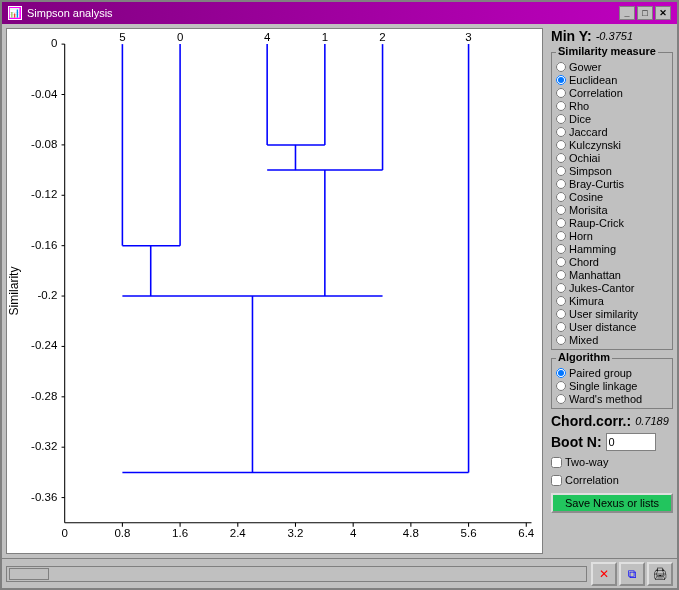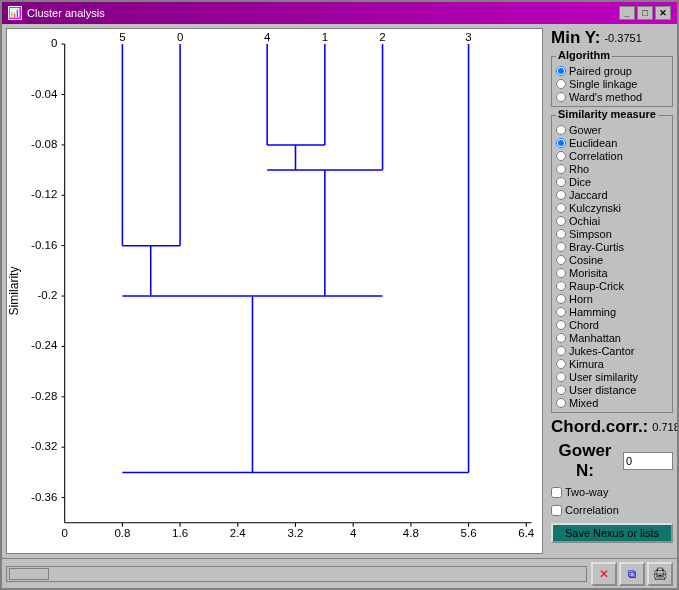--- a/index.html
+++ b/index.html
@@ -83,27 +83,27 @@
       overflow-y: auto;
     }
 
     .panel-row {
       display: flex;
       align-items: center;
       gap: 4px;
     }
 
     .panel-label {
-      font-size: 17px;
+      font-size: 14px;
       font-weight: bold;
-      text-align: center;
     }
 
     .panel-value {
       font-size: 11px;
+      font-style: italic;
     }
 
     .group-box {
       border: 1px solid #808080;
       padding: 2px 4px;
       position: relative;
       margin-top: 4px;
     }
 
     .group-box-title {
@@ -149,21 +149,21 @@
       margin: 1px 0;
     }
 
     .checkbox-item input[type=checkbox] {
       width: 11px;
       height: 11px;
       margin: 0;
     }
 
     .btn-save {
-      background: #0f766e;
+      background: #22c55e;
       border: 2px outset #e0e0e0;
       padding: 2px 4px;
       font-size: 11px;
       cursor: pointer;
       width: 100%;
       margin-top: 2px;
     }
 
     .bottom-bar {
       height: 30px;
@@ -219,21 +219,21 @@
     }
   </style>
 </head>
 <body>
 
 <div class="window">
 
   <div class="title-bar">
     <div class="title-bar-left">
       <div class="title-icon">📊</div>
-      <span>Cluster analysis</span>
+      <span>Simpson analysis</span>
     </div>
     <div class="title-buttons">
       <div class="title-btn">_</div>
       <div class="title-btn">□</div>
       <div class="title-btn">✕</div>
     </div>
   </div>
 
   <div class="content-area">
 
@@ -319,138 +319,138 @@
     </div>
 
     <div class="right-panel">
 
       <div class="panel-row">
         <span class="panel-label">Min Y:</span>
         <span class="panel-value">-0.3751</span>
       </div>
 
       <div class="group-box">
+        <span class="group-box-title">Similarity measure</span>
+        <div style="margin-top:6px;">
+          <div class="radio-item">
+              <input type="radio" name="sim" id="sim0" style="">
+              <label for="sim0">Gower</label>
+            </div>
+          <div class="radio-item">
+              <input type="radio" name="sim" id="sim1" checked="" style="">
+              <label for="sim1">Euclidean</label>
+            </div>
+          <div class="radio-item">
+              <input type="radio" name="sim" id="sim2" style="">
+              <label for="sim2">Correlation</label>
+            </div>
+          <div class="radio-item">
+              <input type="radio" name="sim" id="sim3" style="">
+              <label for="sim3">Rho</label>
+            </div>
+          <div class="radio-item">
+              <input type="radio" name="sim" id="sim4" style="">
+              <label for="sim4">Dice</label>
+            </div>
+          <div class="radio-item">
+              <input type="radio" name="sim" id="sim5" style="">
+              <label for="sim5">Jaccard</label>
+            </div>
+          <div class="radio-item">
+              <input type="radio" name="sim" id="sim6" style="">
+              <label for="sim6">Kulczynski</label>
+            </div>
+          <div class="radio-item">
+              <input type="radio" name="sim" id="sim7" style="">
+              <label for="sim7">Ochiai</label>
+            </div>
+          <div class="radio-item">
+              <input type="radio" name="sim" id="sim8" style="">
+              <label for="sim8">Simpson</label>
+            </div>
+          <div class="radio-item">
+              <input type="radio" name="sim" id="sim9" style="">
+              <label for="sim9">Bray-Curtis</label>
+            </div>
+          <div class="radio-item">
+              <input type="radio" name="sim" id="sim10" style="">
+              <label for="sim10">Cosine</label>
+            </div>
+          <div class="radio-item">
+              <input type="radio" name="sim" id="sim11" style="">
+              <label for="sim11">Morisita</label>
+            </div>
+          <div class="radio-item">
+              <input type="radio" name="sim" id="sim12" style="">
+              <label for="sim12">Raup-Crick</label>
+            </div>
+          <div class="radio-item">
+              <input type="radio" name="sim" id="sim13" style="">
+              <label for="sim13">Horn</label>
+            </div>
+          <div class="radio-item">
+              <input type="radio" name="sim" id="sim14" style="">
+              <label for="sim14">Hamming</label>
+            </div>
+          <div class="radio-item">
+              <input type="radio" name="sim" id="sim15" style="">
+              <label for="sim15">Chord</label>
+            </div>
+          <div class="radio-item">
+              <input type="radio" name="sim" id="sim16" style="">
+              <label for="sim16">Manhattan</label>
+            </div>
+          <div class="radio-item">
+              <input type="radio" name="sim" id="sim17" style="">
+              <label for="sim17">Jukes-Cantor</label>
+            </div>
+          <div class="radio-item">
+              <input type="radio" name="sim" id="sim18" style="">
+              <label for="sim18">Kimura</label>
+            </div>
+          <div class="radio-item">
+              <input type="radio" name="sim" id="sim19" style="">
+              <label for="sim19">User similarity</label>
+            </div>
+          <div class="radio-item">
+              <input type="radio" name="sim" id="sim20" style="">
+              <label for="sim20">User distance</label>
+            </div>
+          <div class="radio-item">
+              <input type="radio" name="sim" id="sim21" style="">
+              <label for="sim21">Mixed</label>
+            </div>
+        </div>
+      </div>
+
+      <div class="group-box">
         <span class="group-box-title">Algorithm</span>
         <div style="margin-top:6px;">
           <div class="radio-item">
             <input type="radio" name="algo" id="algo0" checked="" style="">
             <label for="algo0">Paired group</label>
           </div>
           <div class="radio-item">
             <input type="radio" name="algo" id="algo1" style="">
             <label for="algo1">Single linkage</label>
           </div>
           <div class="radio-item">
             <input type="radio" name="algo" id="algo2" style="">
             <label for="algo2">Ward's method</label>
           </div>
         </div>
       </div>
 
-      <div class="group-box">
-        <span class="group-box-title">Similarity measure</span>
-        <div style="margin-top:6px;">
-          <div class="radio-item">
-              <input type="radio" name="sim" id="sim0" style="">
-              <label for="sim0">Gower</label>
-            </div>
-          <div class="radio-item">
-              <input type="radio" name="sim" id="sim1" checked="" style="">
-              <label for="sim1">Euclidean</label>
-            </div>
-          <div class="radio-item">
-              <input type="radio" name="sim" id="sim2" style="">
-              <label for="sim2">Correlation</label>
-            </div>
-          <div class="radio-item">
-              <input type="radio" name="sim" id="sim3" style="">
-              <label for="sim3">Rho</label>
-            </div>
-          <div class="radio-item">
-              <input type="radio" name="sim" id="sim4" style="">
-              <label for="sim4">Dice</label>
-            </div>
-          <div class="radio-item">
-              <input type="radio" name="sim" id="sim5" style="">
-              <label for="sim5">Jaccard</label>
-            </div>
-          <div class="radio-item">
-              <input type="radio" name="sim" id="sim6" style="">
-              <label for="sim6">Kulczynski</label>
-            </div>
-          <div class="radio-item">
-              <input type="radio" name="sim" id="sim7" style="">
-              <label for="sim7">Ochiai</label>
-            </div>
-          <div class="radio-item">
-              <input type="radio" name="sim" id="sim8" style="">
-              <label for="sim8">Simpson</label>
-            </div>
-          <div class="radio-item">
-              <input type="radio" name="sim" id="sim9" style="">
-              <label for="sim9">Bray-Curtis</label>
-            </div>
-          <div class="radio-item">
-              <input type="radio" name="sim" id="sim10" style="">
-              <label for="sim10">Cosine</label>
-            </div>
-          <div class="radio-item">
-              <input type="radio" name="sim" id="sim11" style="">
-              <label for="sim11">Morisita</label>
-            </div>
-          <div class="radio-item">
-              <input type="radio" name="sim" id="sim12" style="">
-              <label for="sim12">Raup-Crick</label>
-            </div>
-          <div class="radio-item">
-              <input type="radio" name="sim" id="sim13" style="">
-              <label for="sim13">Horn</label>
-            </div>
-          <div class="radio-item">
-              <input type="radio" name="sim" id="sim14" style="">
-              <label for="sim14">Hamming</label>
-            </div>
-          <div class="radio-item">
-              <input type="radio" name="sim" id="sim15" style="">
-              <label for="sim15">Chord</label>
-            </div>
-          <div class="radio-item">
-              <input type="radio" name="sim" id="sim16" style="">
-              <label for="sim16">Manhattan</label>
-            </div>
-          <div class="radio-item">
-              <input type="radio" name="sim" id="sim17" style="">
-              <label for="sim17">Jukes-Cantor</label>
-            </div>
-          <div class="radio-item">
-              <input type="radio" name="sim" id="sim18" style="">
-              <label for="sim18">Kimura</label>
-            </div>
-          <div class="radio-item">
-              <input type="radio" name="sim" id="sim19" style="">
-              <label for="sim19">User similarity</label>
-            </div>
-          <div class="radio-item">
-              <input type="radio" name="sim" id="sim20" style="">
-              <label for="sim20">User distance</label>
-            </div>
-          <div class="radio-item">
-              <input type="radio" name="sim" id="sim21" style="">
-              <label for="sim21">Mixed</label>
-            </div>
-        </div>
-      </div>
-
       <div class="panel-row">
         <span class="panel-label">Chord.corr.:</span>
         <span class="panel-value">0.7189</span>
       </div>
 
       <div class="panel-row">
-        <span class="panel-label">Gower N:</span>
+        <span class="panel-label">Boot N:</span>
         <input type="text" class="input-field" value="0" style="">
       </div>
 
       <div class="checkbox-item">
         <input type="checkbox" id="twoway" style="">
         <label for="twoway">Two-way</label>
       </div>
       <div class="checkbox-item">
         <input type="checkbox" id="constrained" style="">
         <label for="constrained">Correlation</label>

